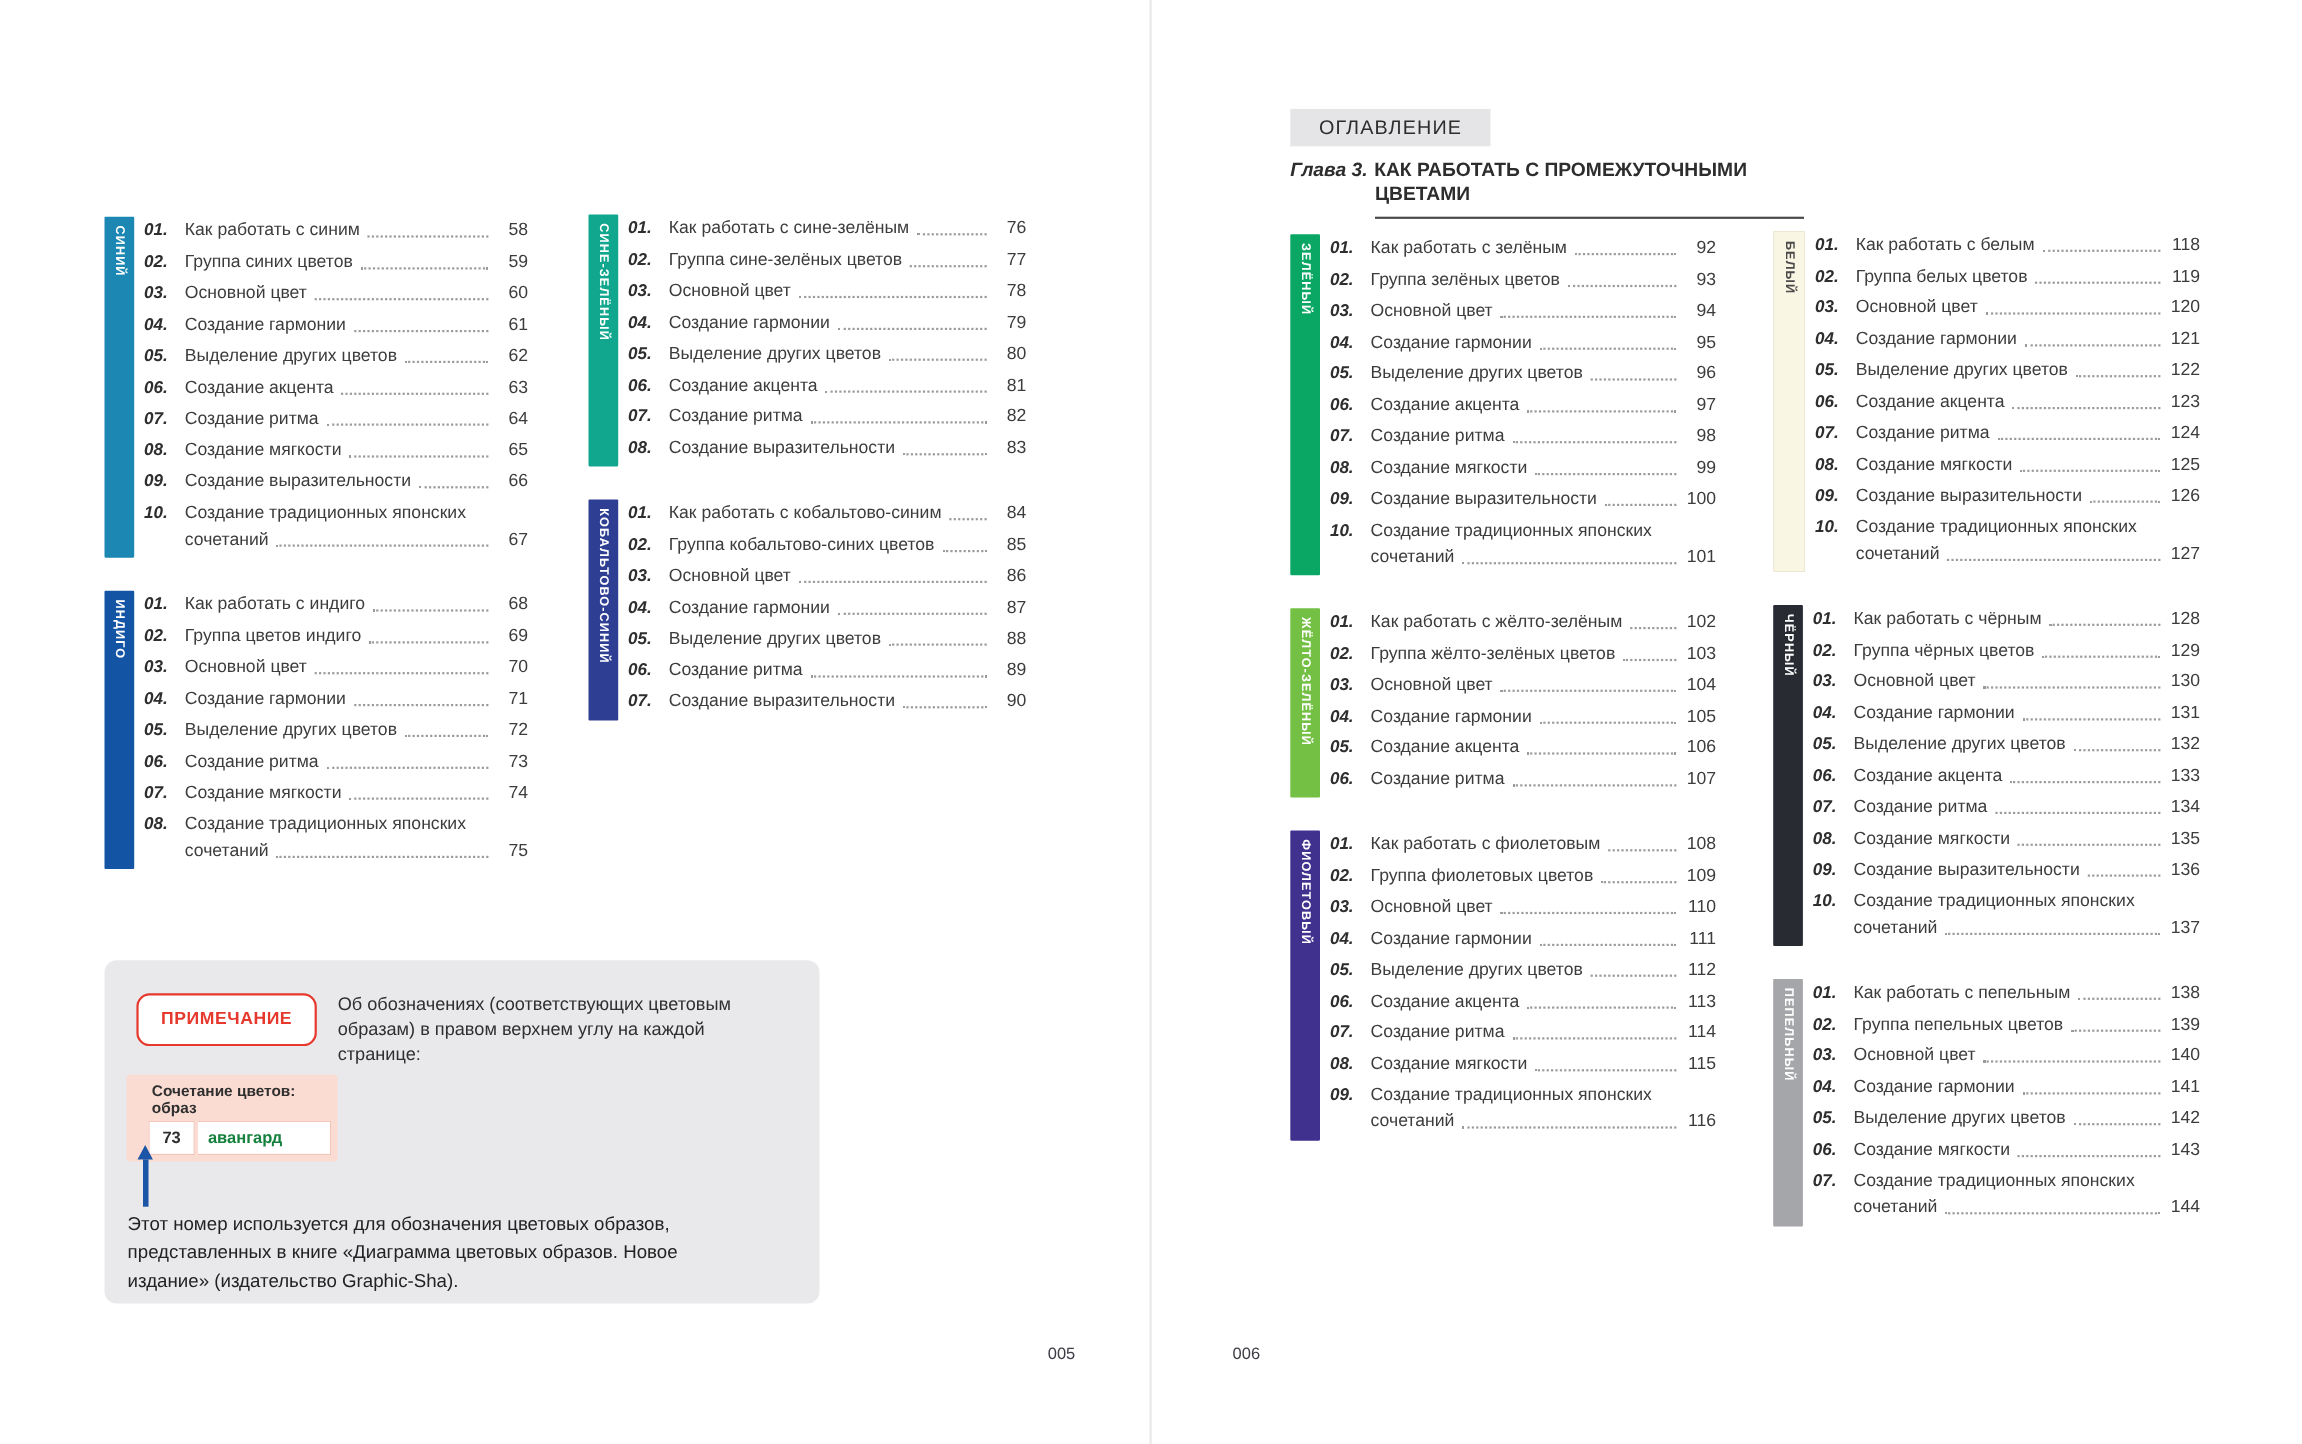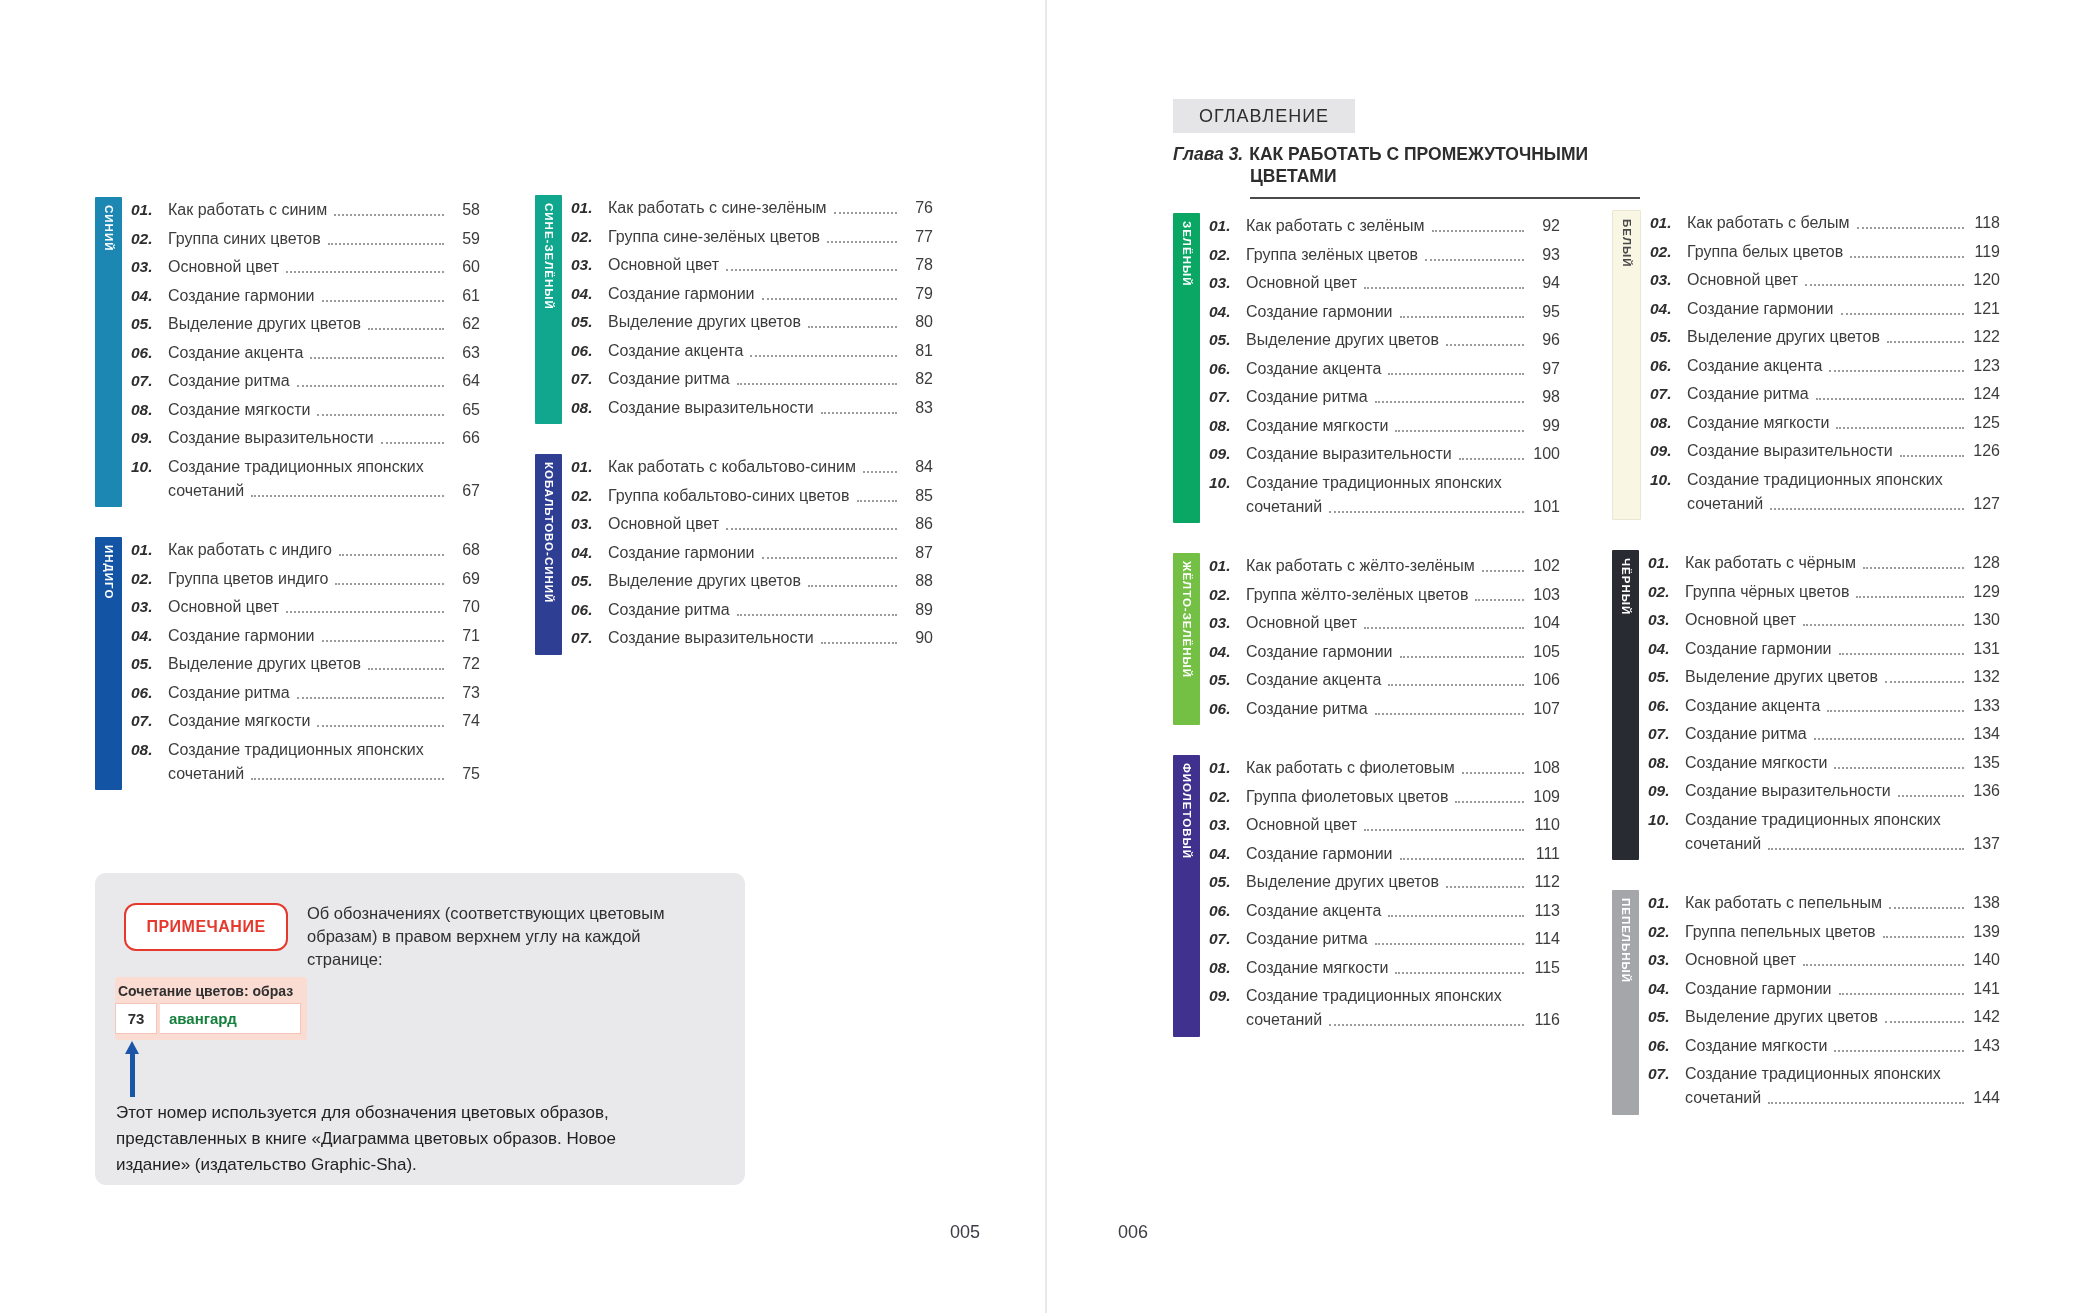--- a/index.html
+++ b/index.html
@@ -32,34 +32,34 @@
   .toc-text{white-space:nowrap;font-size:16px;color:#3c3c3c;}
   .leader{flex:1;min-width:12px;align-self:flex-end;height:0;border-bottom:2px dotted #9b9b9b;margin:0 6px 6px 7px;}
   .toc-page{flex:none;min-width:30px;text-align:right;font-size:16px;color:#3c3c3c;}
 
   
   .note-box{position:absolute;left:95px;top:873px;width:650px;height:312px;background:#e9e9ec;border-radius:11px;}
   .note-badge{position:absolute;left:29px;top:30px;width:160px;height:44px;background:#ffffff;
     border:2px solid #e6382c;border-radius:12px;display:flex;align-items:center;justify-content:center;
     color:#e6382c;font-weight:bold;font-size:16px;letter-spacing:.5px;}
   .note-intro{position:absolute;left:212px;top:29px;width:395px;font-size:16.5px;color:#2f2f2f;line-height:23px;}
-  .sample-box{position:absolute;left:20px;top:104px;width:192px;background:#fbdcd3;border-radius:3px;padding:5px 6px 6px 0;box-sizing:border-box;}
+  .sample-box{position:absolute;left:20px;top:104px;width:192px;background:#fbdcd3;border-radius:3px;padding:5px 6px 6px 20px;box-sizing:border-box;}
   .sample-label{font-size:14px;font-weight:bold;color:#2f2f2f;padding:1px 2px 4px 3px;}
   .sample-row{display:flex;}
   .sample-num{flex:none;width:40px;background:#ffffff;border:1px solid #f3c4b8;text-align:center;
     font-weight:bold;font-size:15px;color:#2f2f2f;line-height:29px;}
   .sample-text{flex:1;background:#ffffff;border:1px solid #f3c4b8;border-left:none;margin-left:3px;
     font-weight:bold;font-size:15px;color:#15803d;line-height:29px;padding-left:9px;}
   .note-arrow{position:absolute;left:30px;top:168px;width:15px;}
   .arrow-head{width:0;height:0;border-left:7px solid transparent;border-right:7px solid transparent;
     border-bottom:13px solid #1a55a8;}
   .arrow-stem{width:5px;height:43px;background:#1a55a8;margin-left:5px;}
   .note-desc{position:absolute;left:21px;top:227px;width:505px;font-size:17px;color:#222222;line-height:26px;}
 
-  .page-number{position:absolute;width:80px;text-align:center;font-size:18px;color:#3d3d46;top:1222px;}
+  .page-number{position:absolute;width:80px;text-align:center;font-size:15px;color:#3d3d46;top:1222px;}
 </style>
 </head>
 <body>
 
 <div id="canvas">
 
   <div class="spine" style="left:1045px;"></div>
 
 
   <div class="toc-column" style="left:95px;top:197px;width:385px;">

